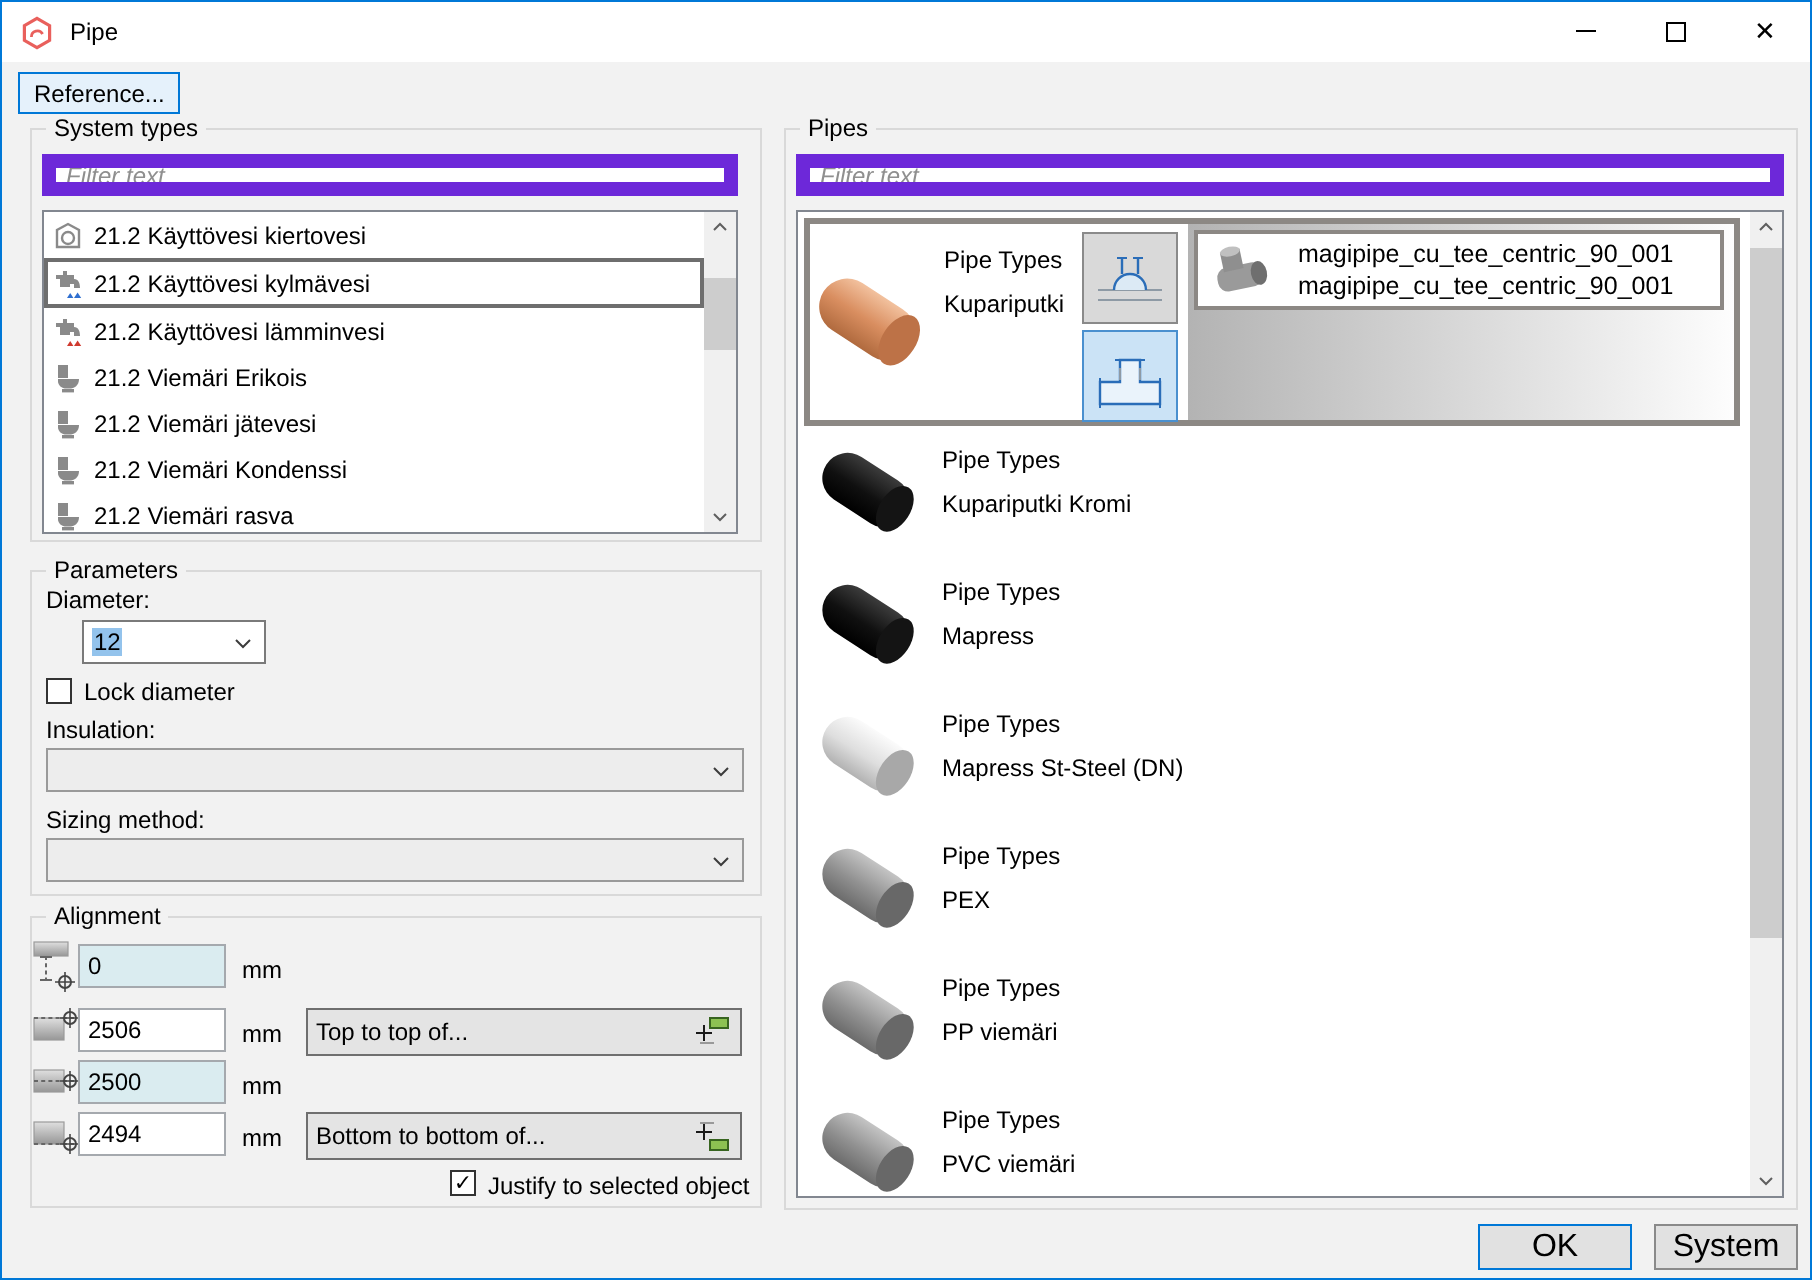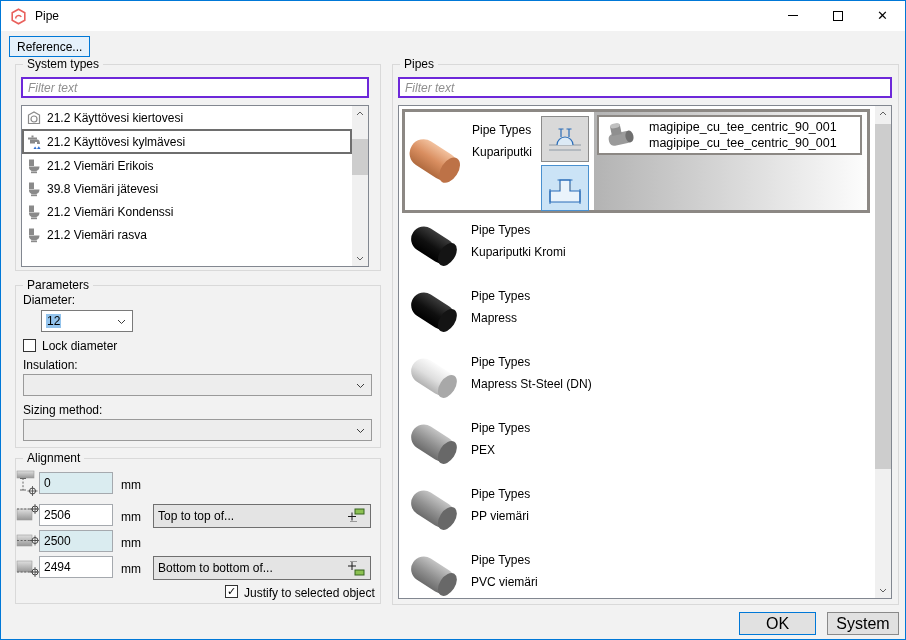--- a/index.html
+++ b/index.html
@@ -17,21 +17,21 @@
   .win-btn { width: 45px; height: 29px; display: flex; align-items: center; justify-content: center;
              background: #fff; cursor: default; }
   .glyph-min { width: 10px; height: 1px; background: #000; display: block; }
   .glyph-max { width: 10px; height: 10px; border: 1px solid #000; display: block; }
   .glyph-close { font-size: 13px; line-height: 1; }
 
   
   .group { position: absolute; border: 1px solid #d9d9d9; }
   .group-label { position: absolute; top: -8px; left: 7px; background: #f2f2f2; padding: 0 4px;
                  white-space: nowrap; }
-  .filter { position: absolute; border: 2px solid #6d28d9; background: #fff; padding: 0 5px;
+  .filter { position: absolute; border: 7px solid #6d28d9; background: #fff; padding: 0 5px;
             font-family: "Liberation Sans", sans-serif; font-size: 12px; }
   .filter::placeholder { font-style: italic; color: #8f8f8f; }
   .listbox { position: absolute; border: 1px solid #828790; background: #fff; overflow: hidden; }
 
   .scrollbar { position: absolute; top: 0; bottom: 0; width: 16px; background: #f0f0f0; }
   .sb-arrow { position: absolute; left: 0; width: 16px; height: 15px; display: flex;
               align-items: center; justify-content: center; background: #f0f0f0; }
   .sb-thumb { position: absolute; left: 0; width: 16px; background: #cdcdcd; }
 
   .btn { background: #e4e4e4; border: 1px solid #6f6f6f; font-size: 12px;
@@ -178,37 +178,52 @@
             </g>
           <g fill="#2f6fd0">
               <path d="M11 15l1.8-2.8L14.6 15z"></path>
               <path d="M7.5 15l1.6-2.5L10.7 15z"></path>
             </g>
         </svg>
         <span class="slabel">21.2 Käyttövesi kylmävesi</span>
       </div>
       <div class="srow">
         <svg width="16" height="16">
+          <g fill="#8a8a8a">
+              <rect x="2" y="3.5" width="9" height="2"></rect>
+              <rect x="5.5" y="1.5" width="2" height="2"></rect>
+              <rect x="4" y="5.5" width="5" height="4"></rect>
+              <path d="M9 5.5h2c2.2 0 3 2 3 4.5h-3V8H9z"></path>
+            </g>
+          <g fill="#d03a2f">
+              <path d="M11 15l1.8-2.8L14.6 15z"></path>
+              <path d="M7.5 15l1.6-2.5L10.7 15z"></path>
+            </g>
+        </svg>
+        <span class="slabel">21.2 Käyttövesi lämminvesi</span>
+      </div>
+      <div class="srow">
+        <svg width="16" height="16">
             <g fill="#8a8a8a">
               <rect x="3" y="1.5" width="5" height="6.5"></rect>
               <path d="M3 8.5h10.5c0 3.2-2.2 4.8-5 4.8H7.2C4.8 13.3 3 11.6 3 9.6z"></path>
               <rect x="5" y="13.5" width="6" height="1.7"></rect>
             </g>
           </svg>
         <span class="slabel">21.2 Viemäri Erikois</span>
       </div>
       <div class="srow">
         <svg width="16" height="16">
             <g fill="#8a8a8a">
               <rect x="3" y="1.5" width="5" height="6.5"></rect>
               <path d="M3 8.5h10.5c0 3.2-2.2 4.8-5 4.8H7.2C4.8 13.3 3 11.6 3 9.6z"></path>
               <rect x="5" y="13.5" width="6" height="1.7"></rect>
             </g>
           </svg>
-        <span class="slabel">39.8 Viemäri jätevesi</span>
+        <span class="slabel">21.2 Viemäri jätevesi</span>
       </div>
       <div class="srow">
         <svg width="16" height="16">
             <g fill="#8a8a8a">
               <rect x="3" y="1.5" width="5" height="6.5"></rect>
               <path d="M3 8.5h10.5c0 3.2-2.2 4.8-5 4.8H7.2C4.8 13.3 3 11.6 3 9.6z"></path>
               <rect x="5" y="13.5" width="6" height="1.7"></rect>
             </g>
           </svg>
         <span class="slabel">21.2 Viemäri Kondenssi</span>

